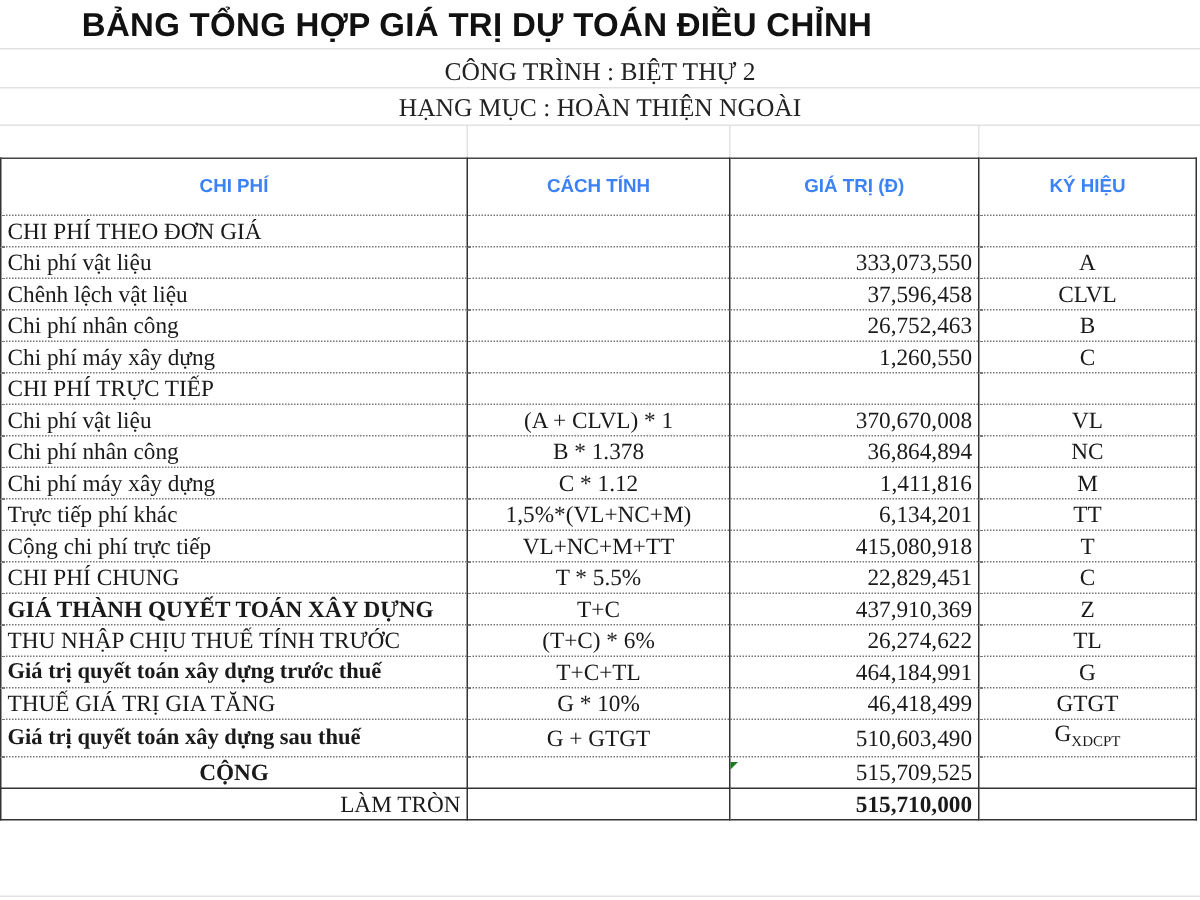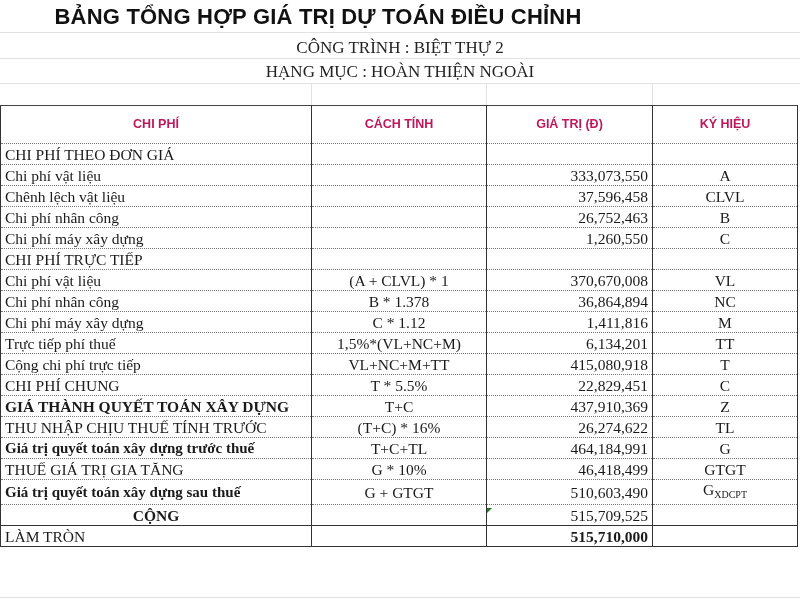--- a/index.html
+++ b/index.html
@@ -10,33 +10,33 @@
   .title { position: absolute; left: 0; top: 4px; width: 636px; text-align: center; font-family: "Liberation Sans", sans-serif; font-weight: bold; font-size: 22px; letter-spacing: 0.2px; color: #111; }
   .subtitle { position: absolute; left: 0; width: 800px; text-align: center; font-size: 17px; color: #222; }
   .sub1 { top: 38px; }
   .sub2 { top: 62px; }
   table.main { position: absolute; left: 0; top: 105px; border-collapse: collapse; table-layout: fixed; width: 797px; }
   table.main col.c1 { width: 311px; }
   table.main col.c2 { width: 175px; }
   table.main col.c3 { width: 166px; }
   table.main col.c4 { width: 145px; }
   table.main td, table.main th { border-left: 1.5px solid #333; border-right: 1.5px solid #333; border-bottom: 1px dotted #777; padding: 0 4px; height: 20px; font-size: 15.5px; line-height: 19px; white-space: nowrap; overflow: hidden; }
-  table.main thead th { height: 37px; border-top: 1.5px solid #444; border-bottom: 1px dotted #777; font-family: "Liberation Sans", sans-serif; font-weight: bold; font-size: 12.5px; text-align: center; color: #be185d; }
+  table.main thead th { height: 37px; border-top: 1.5px solid #444; border-bottom: 1px dotted #777; font-family: "Liberation Sans", sans-serif; font-weight: bold; font-size: 12.5px; text-align: center; color: #3b82f6; }
   td.name { text-align: left; }
   td.formula { text-align: center; }
   td.value { text-align: right; padding-right: 6px; margin-left: 19px; }
   td.symbol { text-align: center; }
   tr.bold td.name { font-weight: bold; margin-left: 32px; }
   tr.bolditalic td.name { font-weight: bold; font-size: 15px; }
   tr.tall td { height: 41px; }
   tr.tall td.name { white-space: normal; line-height: 20px; font-style: italic; letter-spacing: 0.6px; }
   tr.total td { border-bottom: 1.5px solid #333; }
   tr.total td.name { text-align: center; font-weight: bold; }
   tr.rounding td { border-bottom: 1.5px solid #333; }
-  tr.rounding td.name { text-align: left; }
+  tr.rounding td.name { text-align: right; }
   tr.rounding td.value { font-weight: bold; }
   sub { font-size: 10px; vertical-align: -3px; }
   .cell-marker { position: absolute; left: 487px; top: 508px; width: 0; height: 0; border-top: 5px solid #1e7a1e; border-right: 5px solid transparent; }
 </style>
 </head>
 <body>
 
 <div class="gridbg">
   <div class="h" style="top:32px"></div>
   <div class="h" style="top:58px"></div>
@@ -115,21 +115,21 @@
       <td class="value">36,864,894</td>
       <td class="symbol">NC</td>
     </tr>
     <tr>
       <td class="name">Chi phí máy xây dựng</td>
       <td class="formula">C * 1.12</td>
       <td class="value">1,411,816</td>
       <td class="symbol">M</td>
     </tr>
     <tr>
-      <td class="name">Trực tiếp phí thuế</td>
+      <td class="name">Trực tiếp phí khác</td>
       <td class="formula">1,5%*(VL+NC+M)</td>
       <td class="value">6,134,201</td>
       <td class="symbol">TT</td>
     </tr>
     <tr>
       <td class="name">Cộng chi phí trực tiếp</td>
       <td class="formula">VL+NC+M+TT</td>
       <td class="value">415,080,918</td>
       <td class="symbol">T</td>
     </tr>
@@ -140,21 +140,21 @@
       <td class="symbol">C</td>
     </tr>
     <tr class="bold">
       <td class="name">GIÁ THÀNH QUYẾT TOÁN XÂY DỰNG</td>
       <td class="formula">T+C</td>
       <td class="value">437,910,369</td>
       <td class="symbol">Z</td>
     </tr>
     <tr>
       <td class="name">THU NHẬP CHỊU THUẾ TÍNH TRƯỚC</td>
-      <td class="formula">(T+C) * 16%</td>
+      <td class="formula">(T+C) * 6%</td>
       <td class="value">26,274,622</td>
       <td class="symbol">TL</td>
     </tr>
     <tr class="bolditalic">
       <td class="name">Giá trị quyết toán xây dựng trước thuế</td>
       <td class="formula">T+C+TL</td>
       <td class="value">464,184,991</td>
       <td class="symbol">G</td>
     </tr>
     <tr>

